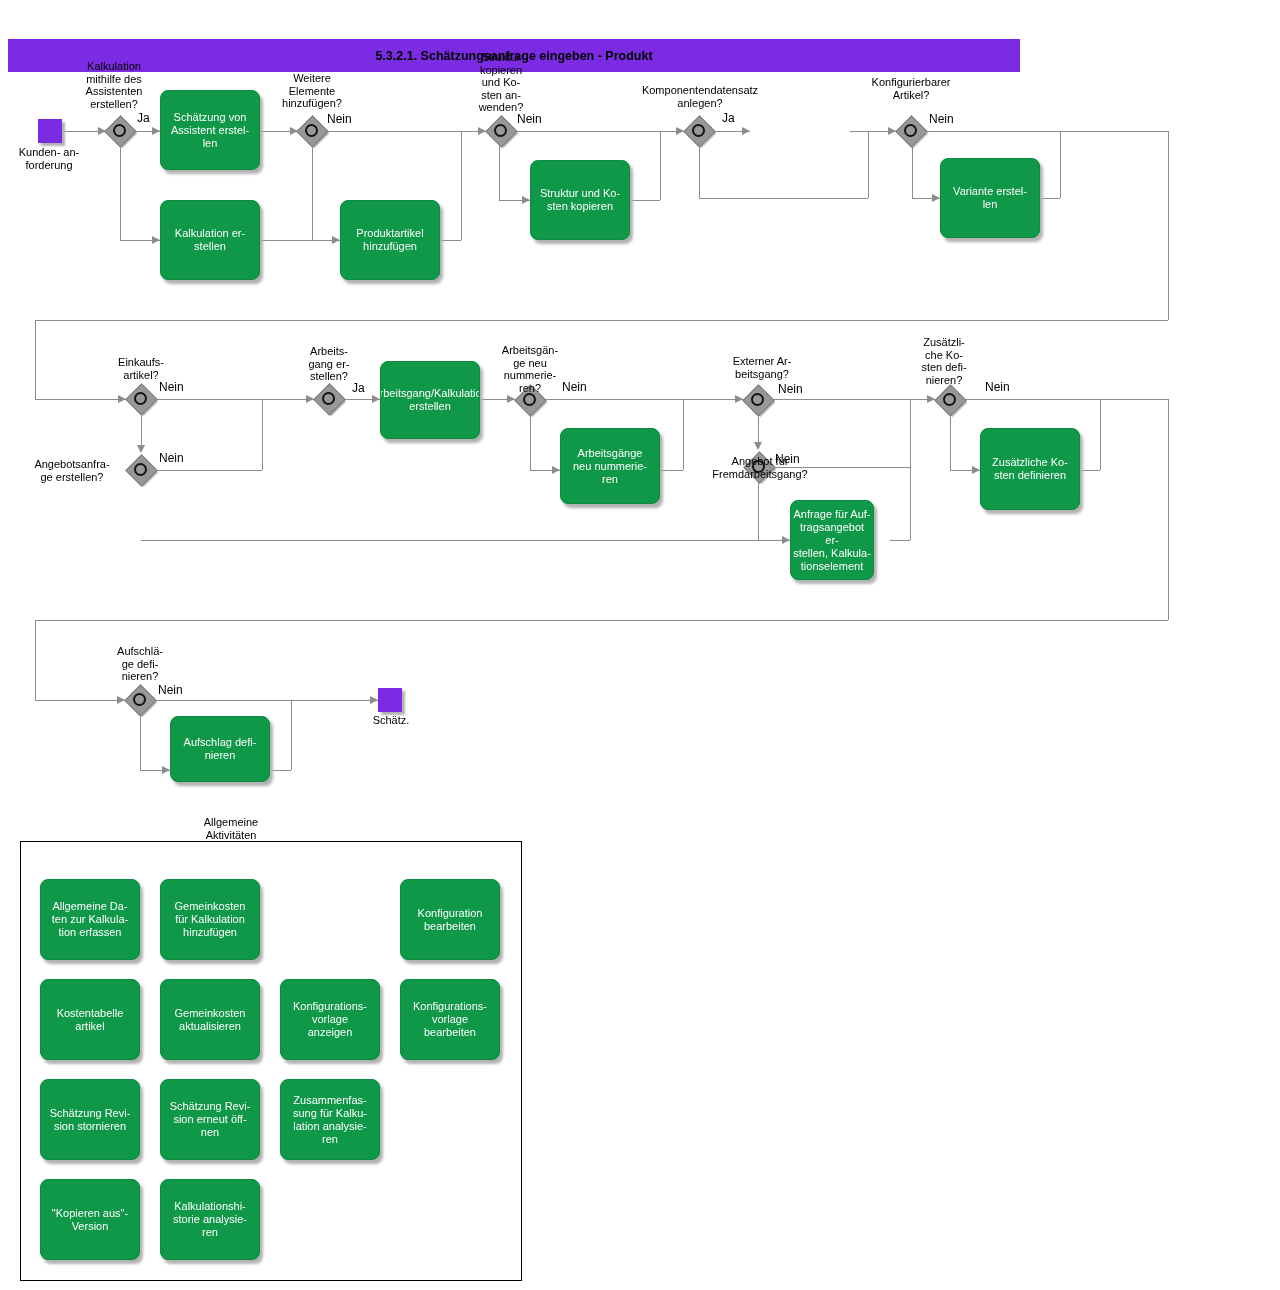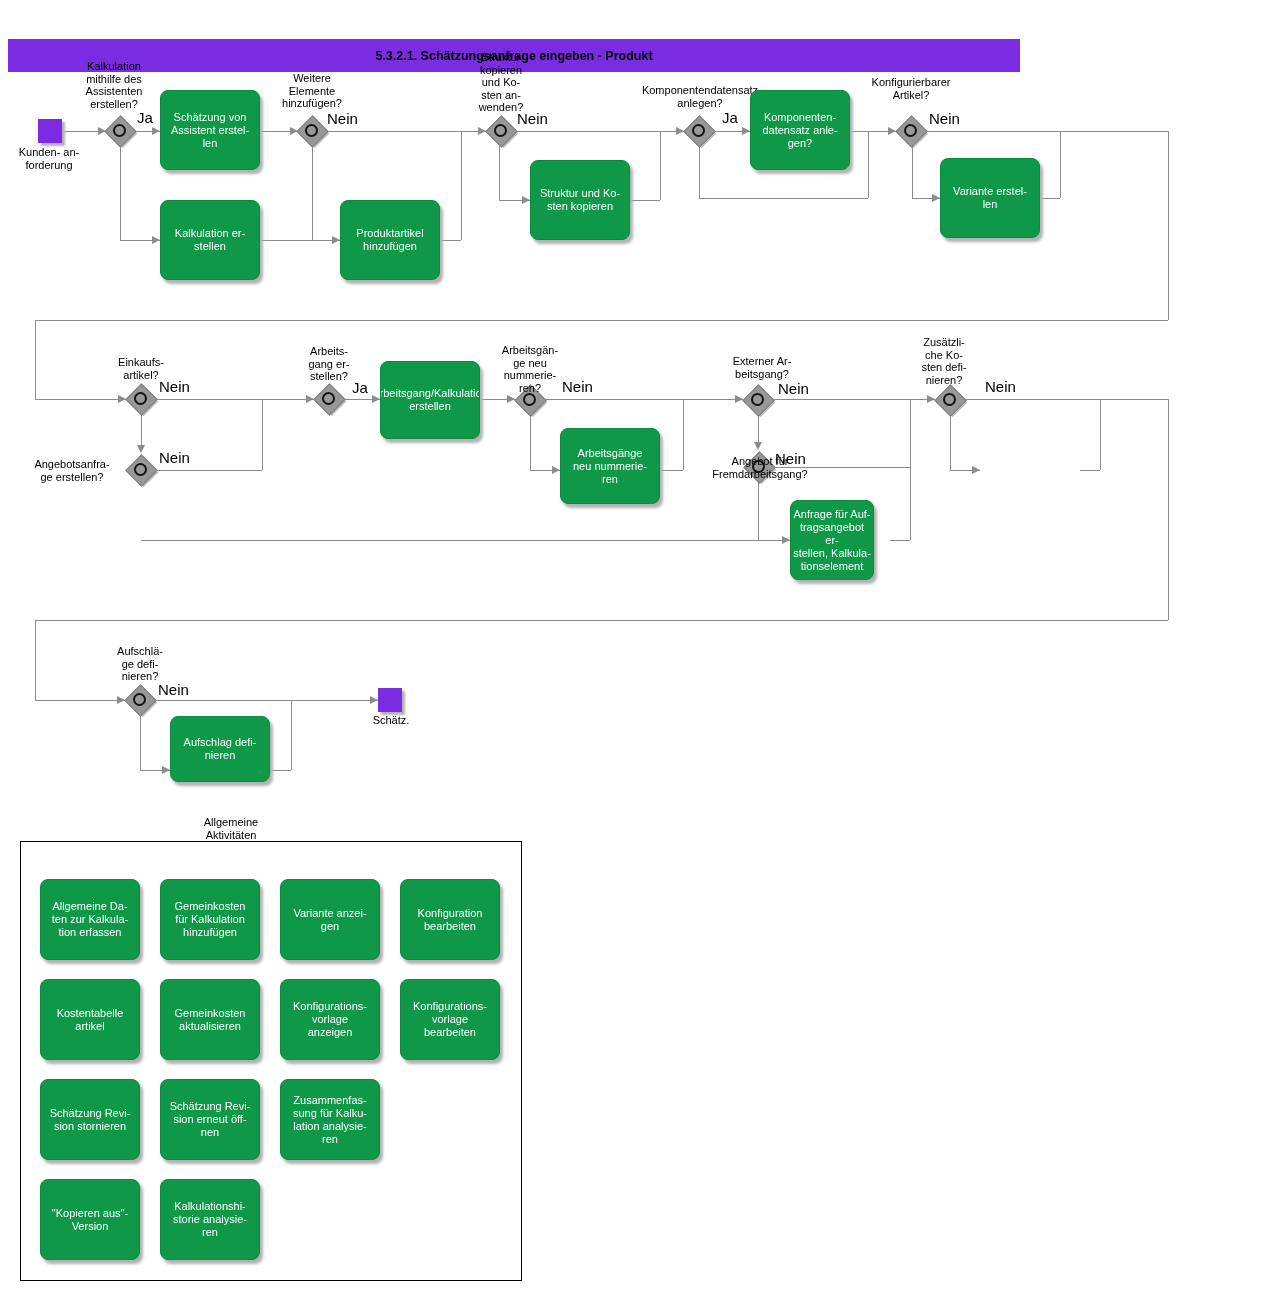--- a/index.html
+++ b/index.html
@@ -28,21 +28,21 @@
   .task.clip{white-space:pre;overflow:hidden;padding:0;}
   
   .gw{position:absolute;width:30px;height:30px;}
   .gw .sh{position:absolute;left:7px;top:7px;width:21px;height:21px;transform:rotate(45deg);background:#8a8a8a;opacity:.55;}
   .gw .dm{position:absolute;left:4px;top:4px;width:21px;height:21px;transform:rotate(45deg);background:#989898;border:1px solid #7f7f7f;}
   .gw .ci{position:absolute;left:8px;top:8px;width:9px;height:9px;border:2.5px solid #141414;border-radius:50%;background:transparent;}
   
   .event{position:absolute;width:24px;height:24px;background:var(--purple,#7b2be2);box-shadow:3px 3px 2px #b2b2b2;}
   
   .lbl{position:absolute;font-size:11px;line-height:12.5px;text-align:center;white-space:pre-line;}
-  .br{position:absolute;font-size:15px;line-height:12px;white-space:nowrap;}
+  .br{position:absolute;font-size:12px;line-height:12px;white-space:nowrap;}
   
   #ga-box{position:absolute;left:20px;top:841px;width:500px;height:438px;border:1px solid #000;background:transparent;}
   .ga-item{
     position:absolute;width:100px;height:81px;background:var(--green,#0f9848);border:1px solid #0c8a40;border-radius:8px;
     box-shadow:3px 4px 3px #b2b2b2;color:#fff;font-size:11px;line-height:13px;
     display:flex;align-items:center;justify-content:center;text-align:center;white-space:pre-line;box-sizing:border-box;padding:2px;
   }
 </style>
 </head>
 <body>
@@ -269,48 +269,45 @@
 
   <div class="task" style="left:160px;top:90px;width:100px;height:80px">Schätzung von
 Assistent erstel-
 len</div>
   <div class="task" style="left:160px;top:200px;width:100px;height:80px">Kalkulation er-
 stellen</div>
   <div class="task" style="left:340px;top:200px;width:100px;height:80px">Produktartikel
 hinzufügen</div>
   <div class="task" style="left:530px;top:160px;width:100px;height:80px">Struktur und Ko-
 sten kopieren</div>
-  <div class="task" style="left:750px;top:90px;width:100px;height:80px">Komponenten-
-datensatz anle-
-gen?</div>
   <div class="task" style="left:940px;top:158px;width:100px;height:80px">Variante erstel-
 len</div>
   <div class="task clip" style="left:380px;top:361px;width:100px;height:78px">Arbeitsgang/Kalkulation
 erstellen</div>
   <div class="task" style="left:560px;top:428px;width:100px;height:76px">Arbeitsgänge
 neu nummerie-
 ren</div>
   <div class="task" style="left:790px;top:500px;width:84px;height:80px">Anfrage für Auf-
 tragsangebot er-
 stellen, Kalkula-
 tionselement</div>
+  <div class="task" style="left:980px;top:428px;width:100px;height:82px">Zusätzliche Ko-
+sten definieren</div>
   <div class="task" style="left:170px;top:716px;width:100px;height:66px">Aufschlag defi-
 nieren</div>
 
   <div class="lbl" style="left:181px;top:816px;width:100px">Allgemeine
 Aktivitäten</div>
   <div id="ga-box"></div>
   <div class="ga-item" style="left:40px;top:879px">Allgemeine Da-
 ten zur Kalkula-
 tion erfassen</div>
   <div class="ga-item" style="left:160px;top:879px">Gemeinkosten
 für Kalkulation
 hinzufügen</div>
-  <div class="ga-item" style="left:280px;top:879px">Variante anzei-
-gen</div>
   <div class="ga-item" style="left:400px;top:879px">Konfiguration
 bearbeiten</div>
   <div class="ga-item" style="left:40px;top:979px">Kostentabelle
 artikel</div>
   <div class="ga-item" style="left:160px;top:979px">Gemeinkosten
 aktualisieren</div>
   <div class="ga-item" style="left:280px;top:979px">Konfigurations-
 vorlage
 anzeigen</div>
   <div class="ga-item" style="left:400px;top:979px">Konfigurations-

